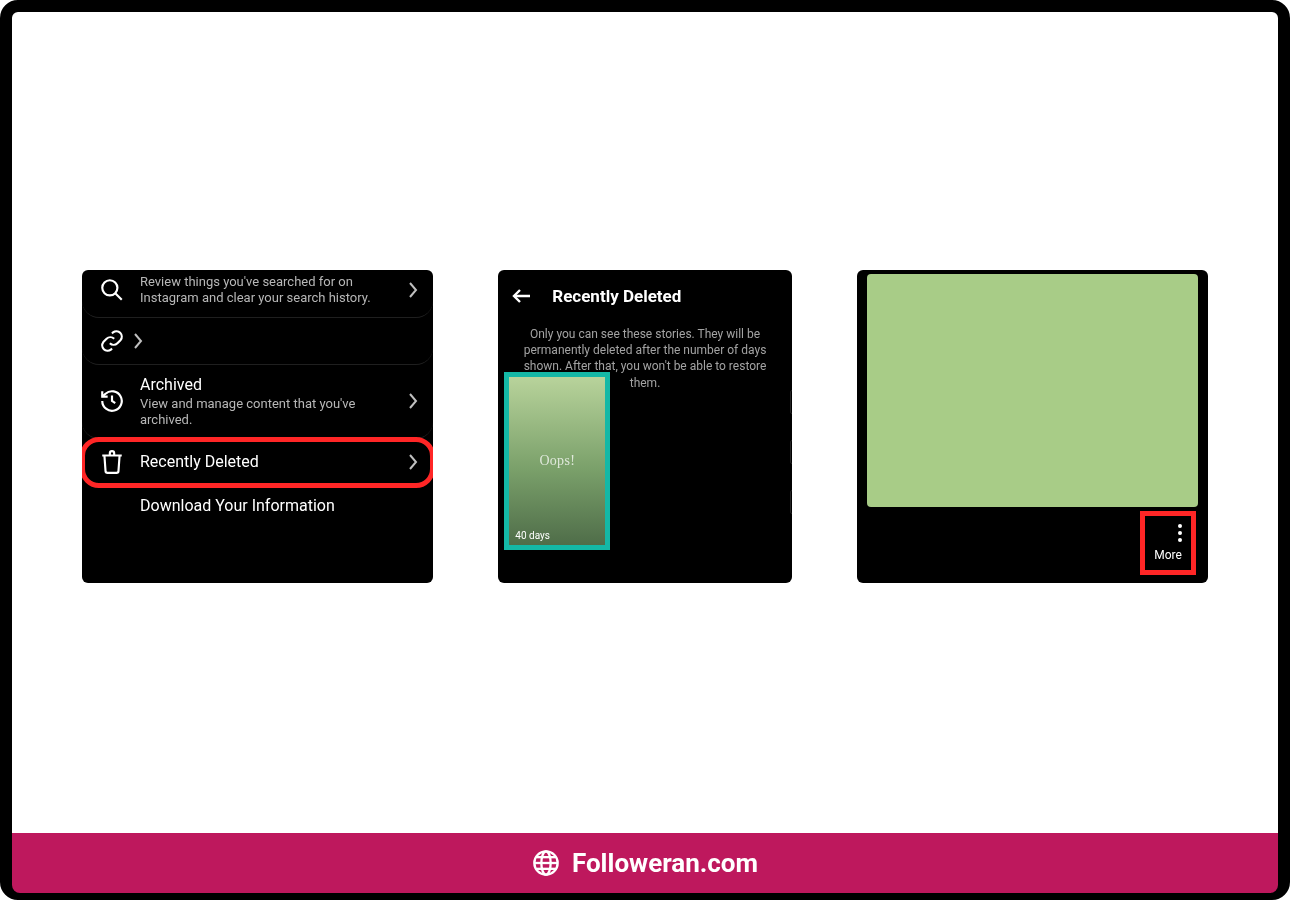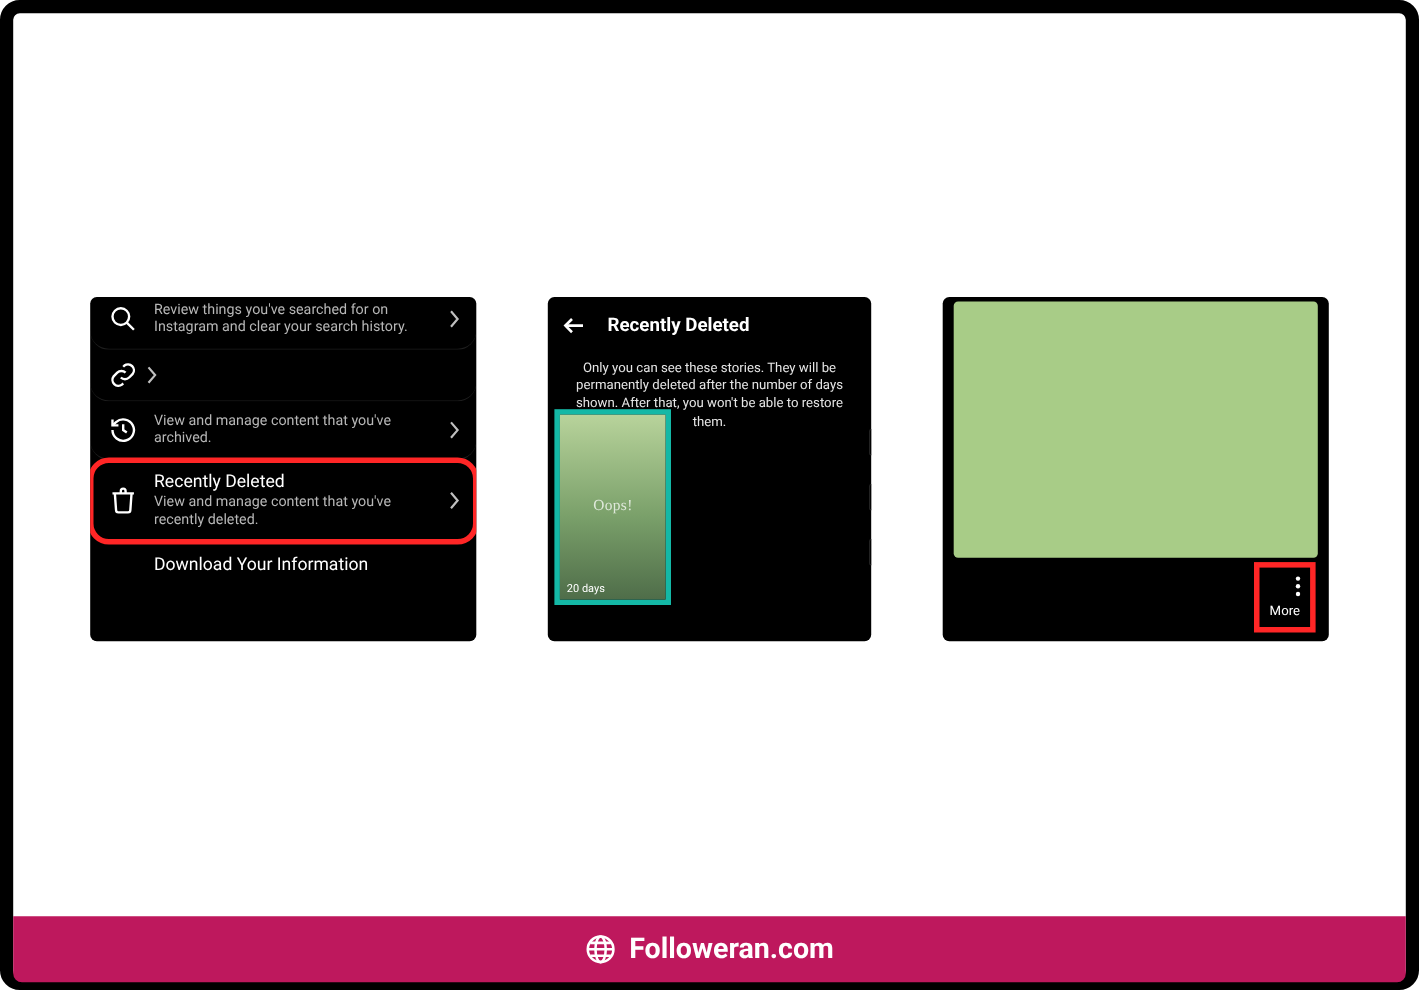--- a/index.html
+++ b/index.html
@@ -97,21 +97,21 @@
     gap: 18px;
     padding: 14px 12px 8px 12px;
   }
   .p2-header .back { color:#fff; }
   .p2-title {
     font-size: 17px;
     font-weight: 700;
   }
   .p2-info {
     font-size: 12px;
-    color: #e5e5e5;
+    color: #a3a3a3;
     text-align: center;
     padding: 10px 18px 14px 18px;
     line-height: 1.35;
   }
   .p2-thumb-wrap {
     position: absolute;
     left: 6px;
     top: 102px;
     width: 106px;
     height: 178px;
@@ -250,40 +250,40 @@
 
         <div class="list-row">
           <div class="icon">
             <svg width="26" height="26" viewBox="0 0 24 24" fill="none" stroke="#fff" stroke-width="2">
               <path d="M3 12a9 9 0 1 0 3-6.7L3 8"></path>
               <polyline points="3 3 3 8 8 8"></polyline>
               <polyline points="12 7 12 12 15 14"></polyline>
             </svg>
           </div>
           <div class="txt">
+            <div class="title">Archived</div>
             <div class="sub">View and manage content that you've archived.</div>
           </div>
           <div class="chevron">
             <svg width="12" height="18" viewBox="0 0 12 18" fill="none" stroke="#bfbfbf" stroke-width="2">
                 <polyline points="3,2 9,9 3,16"></polyline>
               </svg>
           </div>
         </div>
 
         <div class="list-row row-highlight">
           <div class="icon">
             <svg width="26" height="26" viewBox="0 0 24 24" fill="none" stroke="#fff" stroke-width="2">
               <polyline points="3 6 5 6 21 6"></polyline>
               <path d="M19 6l-1 14a2 2 0 0 1-2 2H8a2 2 0 0 1-2-2L5 6"></path>
               <path d="M10 6V4a2 2 0 0 1 2-2 2 2 0 0 1 2 2v2"></path>
             </svg>
           </div>
           <div class="txt">
             <div class="title">Recently Deleted</div>
-            <div class="sub">View and manage content that you've recently deleted.</div>
           </div>
           <div class="chevron">
             <svg width="12" height="18" viewBox="0 0 12 18" fill="none" stroke="#bfbfbf" stroke-width="2">
                 <polyline points="3,2 9,9 3,16"></polyline>
               </svg>
           </div>
         </div>
 
         <div class="list-row row-download">
           <div class="icon"></div>
@@ -301,21 +301,21 @@
                 <polyline points="10 18 4 12 10 6"></polyline>
             </svg>
           </div>
           <div class="p2-title">Recently Deleted</div>
         </div>
         <div class="p2-info">Only you can see these stories. They will be permanently deleted after the number of days shown. After that, you won't be able to restore them.</div>
 
         <div class="p2-thumb-wrap">
           <div class="p2-thumb">
             <div class="p2-thumb-label">Oops!</div>
-            <div class="p2-days">20 days</div>
+            <div class="p2-days">40 days</div>
           </div>
         </div>
 
         <div class="p2-notch" style="top:120px"></div>
         <div class="p2-notch" style="top:170px"></div>
         <div class="p2-notch" style="top:220px"></div>
       </div>
 
       <div class="phone phone3">
         <div class="p3-media"></div>

